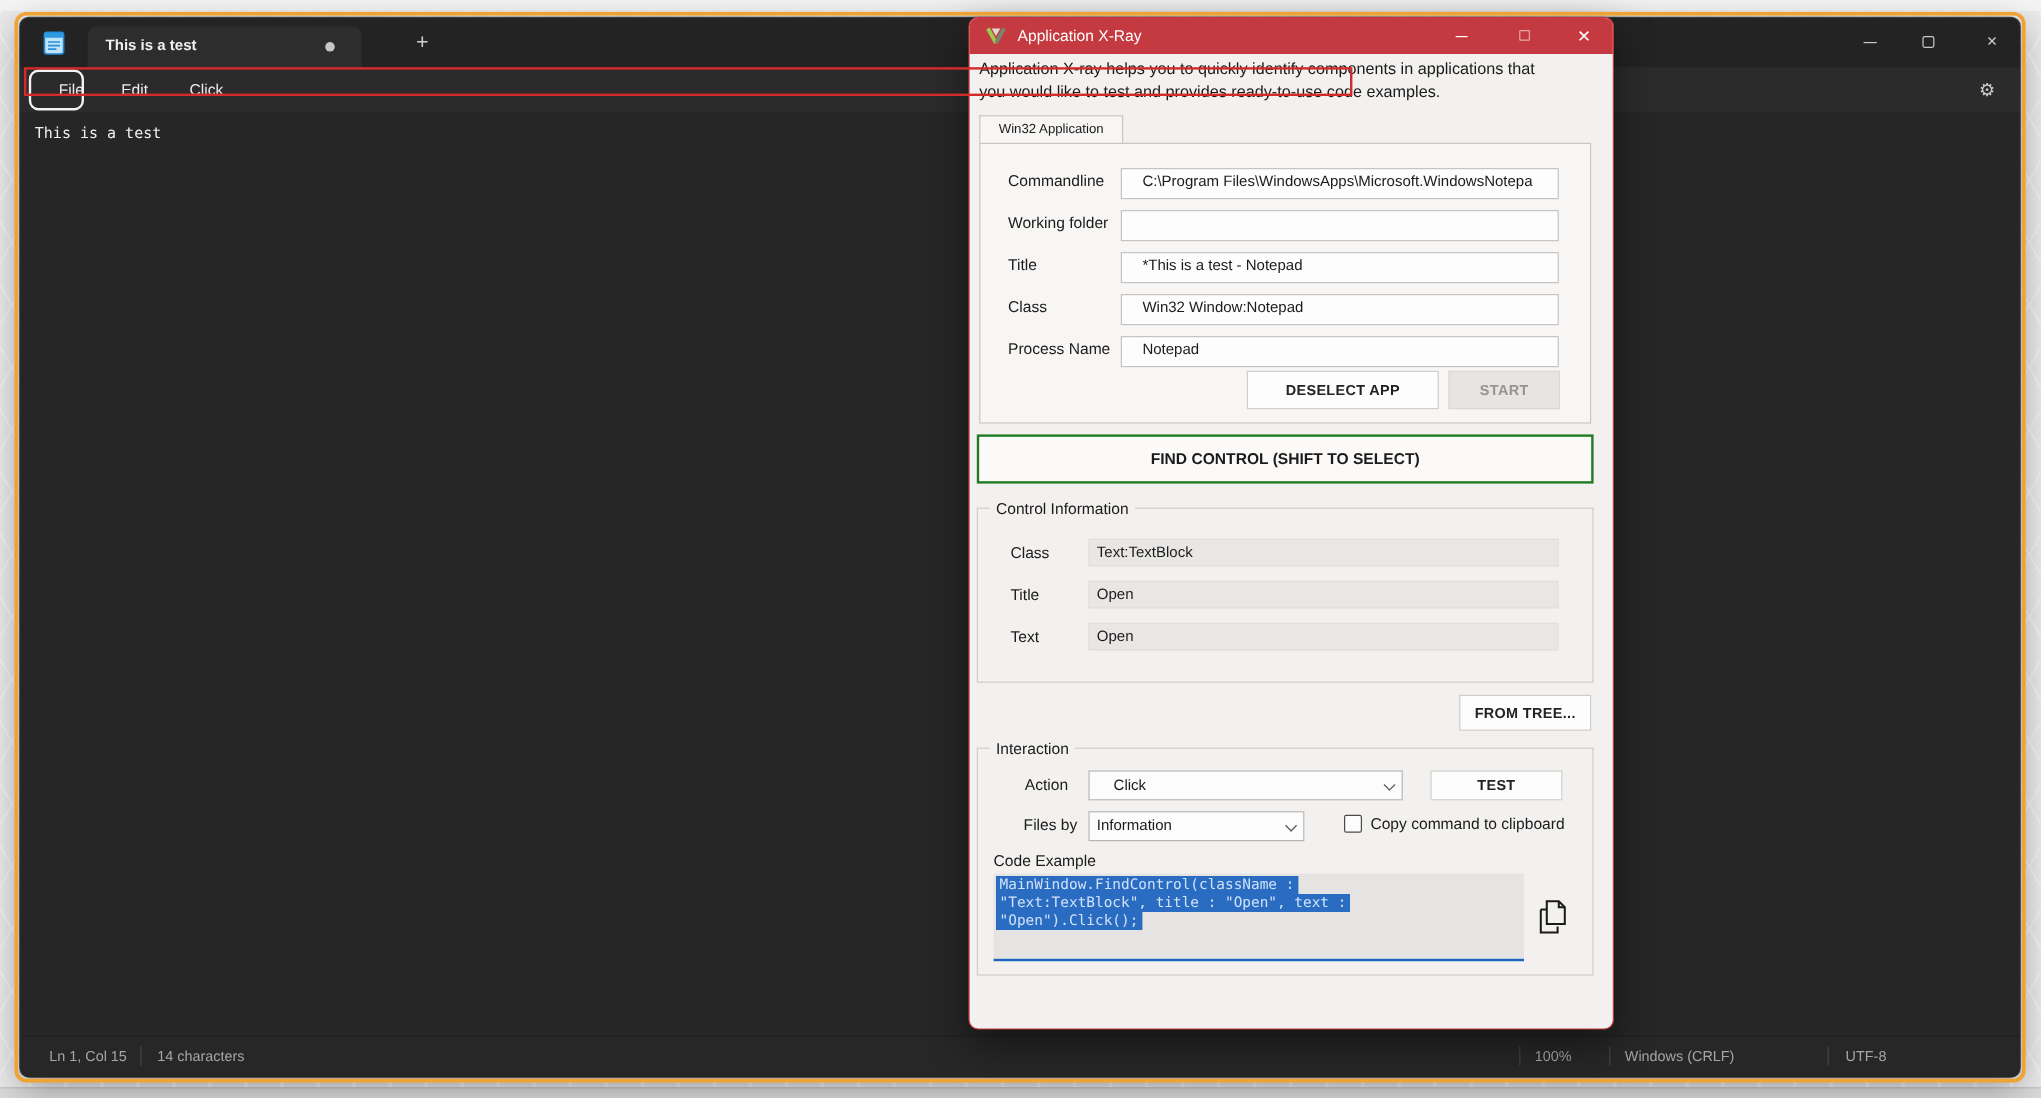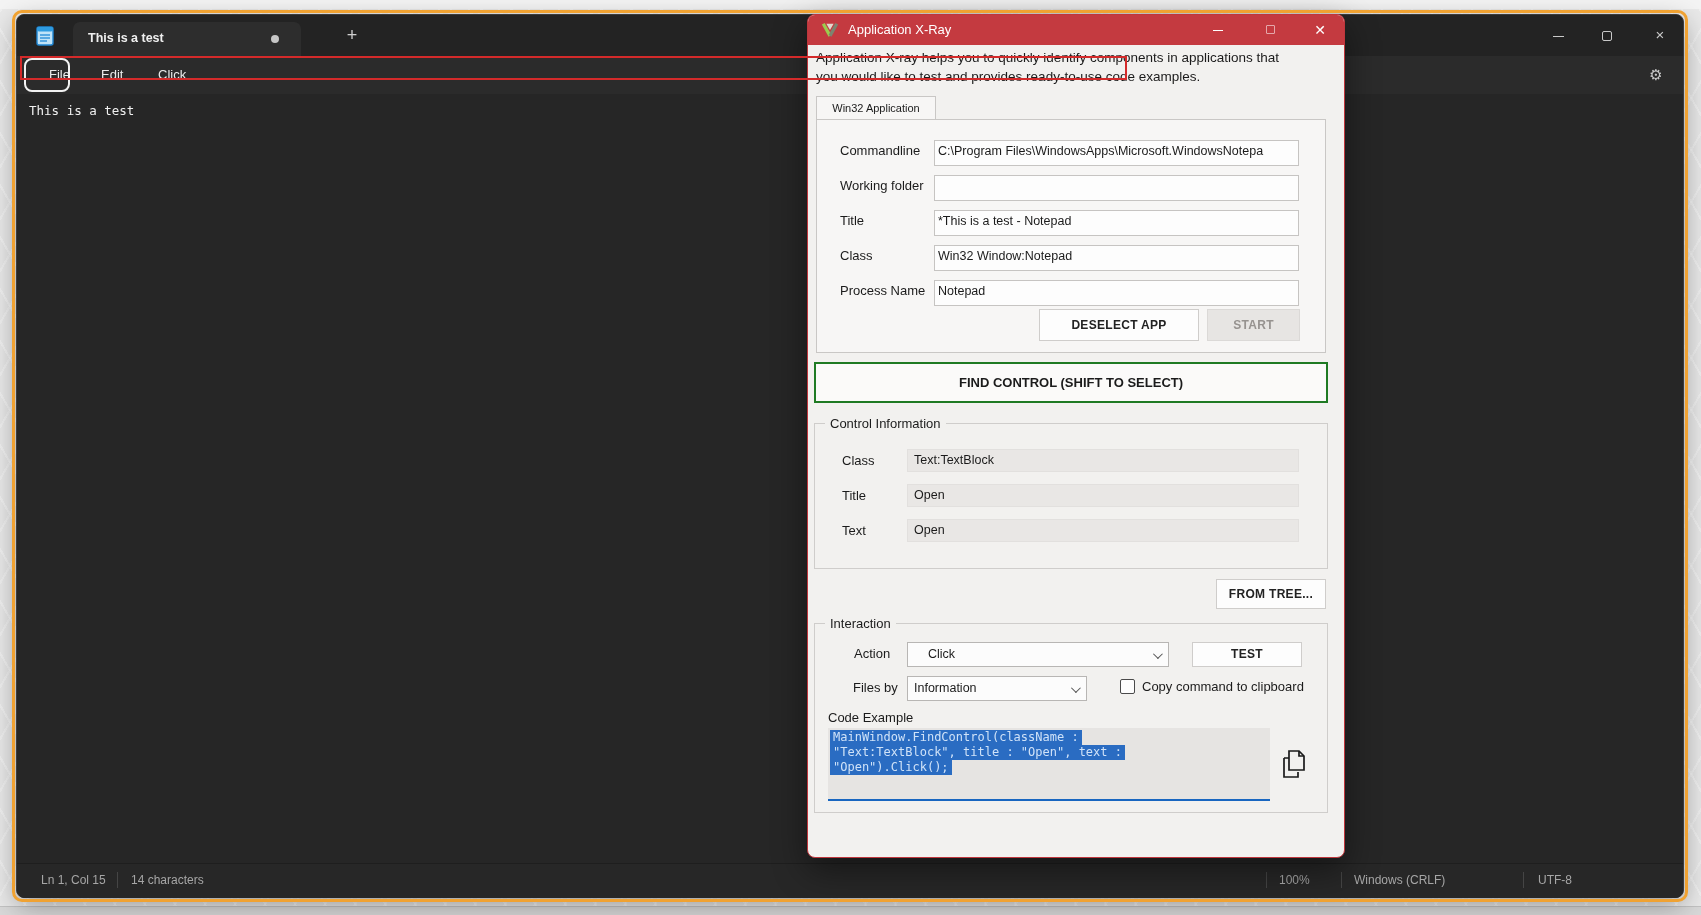--- a/index.html
+++ b/index.html
@@ -54,21 +54,21 @@
   #xr-title { left:40px; top:7px; color:#ffffff; font-size:13px; }
   .xr-ctl { top:5px; width:24px; height:20px; color:#fff; text-align:center; line-height:20px; }
   #xr-min { left:398px; } #xr-min i { display:inline-block; width:10px; height:1px; background:#fff; vertical-align:middle; }
   #xr-max { left:450px; opacity:.55; } #xr-max i { display:inline-block; width:9px; height:9px; border:1px solid #fff; border-radius:1px; }
   #xr-close { left:500px; font-size:14px; }
   #xr-desc { left:8px; top:34px; width:524px; line-height:18.5px; font-size:13.5px; }
 
   #xr-tab { left:8px; top:81px; width:120px; height:24px; background:#f7f6f5; border:1px solid #c9c7c5; border-bottom:none; line-height:22px; text-align:center; font-size:11px; }
   #xr-tabpanel { left:8px; top:104px; width:510px; height:234px; background:#f7f6f5; border:1px solid #c9c7c5; }
   .fld-label { left:23px; font-size:13px; }
-  .txtbox { left:117px; width:365px; height:26px; background:#fdfdfd; border:1px solid #c6c4c2; font-size:12.5px; line-height:21px; padding:0 3px; white-space:nowrap; overflow:hidden; }
+  .txtbox { left:117px; width:365px; height:26px; background:#fdfdfd; border:1px solid #c6c4c2; font-size:12.5px; line-height:21px; padding:0 17px; white-space:nowrap; overflow:hidden; }
   .btn { background:#fdfdfd; border:1px solid #cfcdcb; text-align:center; font-size:12px; font-weight:600; color:#222; letter-spacing:.3px; }
   #btn-deselect { left:222px; top:189px; width:160px; height:32px; line-height:30px; }
   #btn-start { left:390px; top:189px; width:93px; height:32px; line-height:30px; background:#e7e5e3; color:#979390; border-color:#dbd9d7; }
 
   #btn-findcontrol { left:6px; top:347px; width:514px; height:41px; background:#fbfaf9; border:2px solid #1f7a23; line-height:37px; text-align:center; font-size:13px; font-weight:600; }
 
   .groupbox { border:1px solid #cfcdcb; background:transparent; }
   .grouplabel { position:absolute; top:-8px; left:10px; background:#f2f1ef; padding:0 5px; font-size:13px; }
   #grp-controlinfo { left:6px; top:408px; width:514px; height:146px; }
   .ci-label { left:27px; font-size:13px; }

